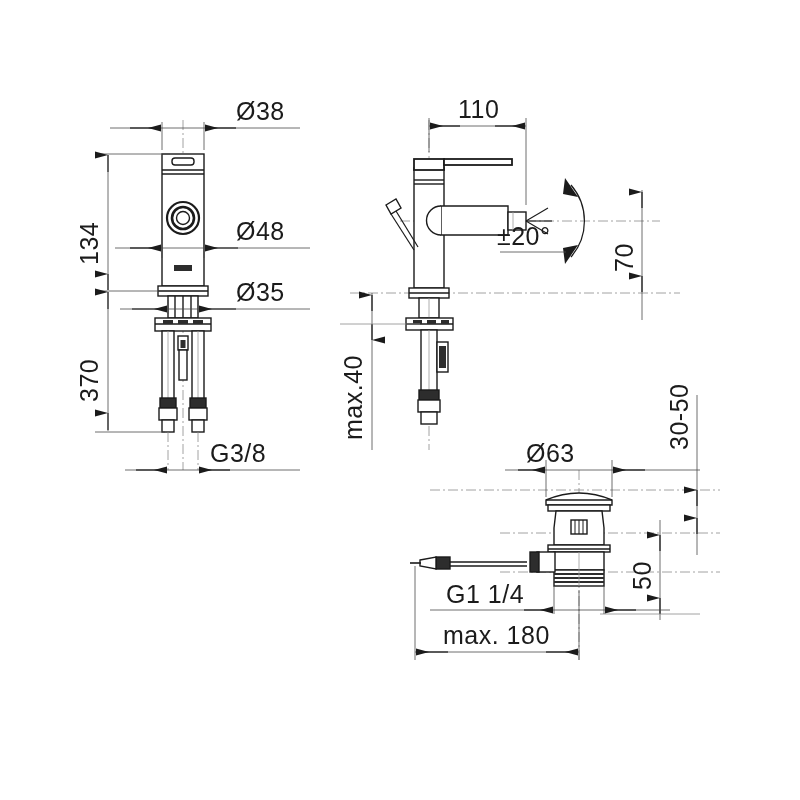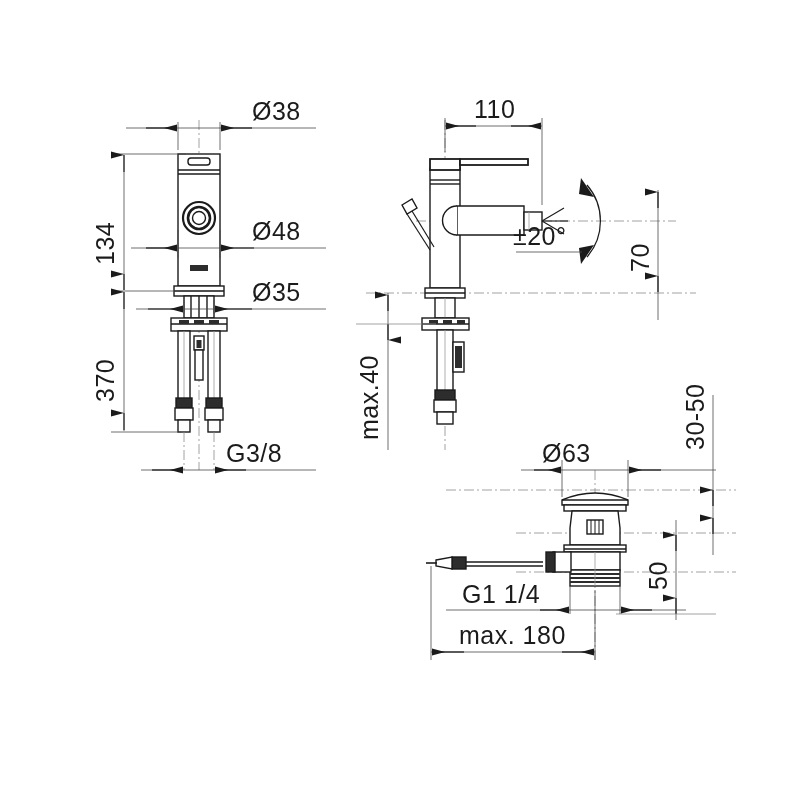--- a/index.html
+++ b/index.html
@@ -10,21 +10,21 @@
   }
   body {
     width: 800px;
     height: 800px;
     font-family: "Liberation Sans", sans-serif;
     position: relative;
     overflow: hidden;
   }
   #sheet {
     position: absolute;
-    left: 16px;
+    left: 0;
     top: 0;
     width: 743px;
     height: 800px;
   }
   svg {
     display: block;
   }
   .dimtext {
     font-family: "Liberation Sans", sans-serif;
     font-size: 25px;

